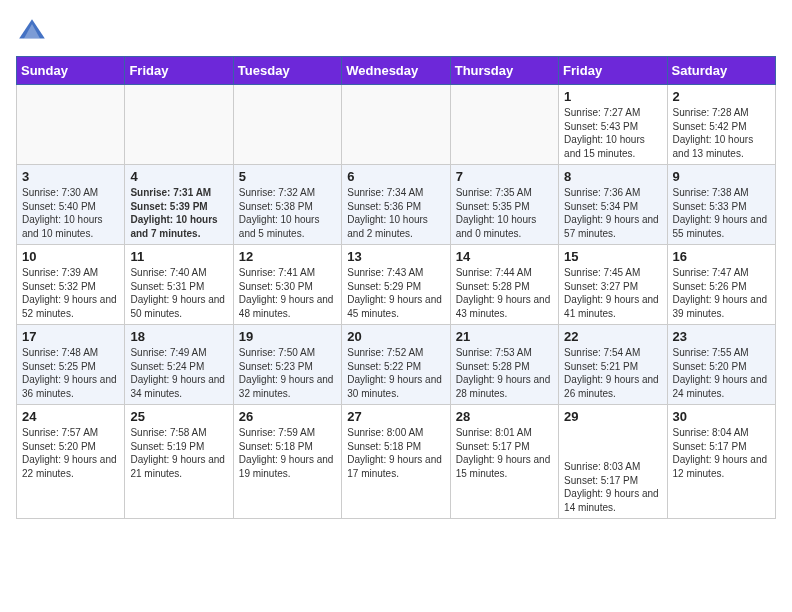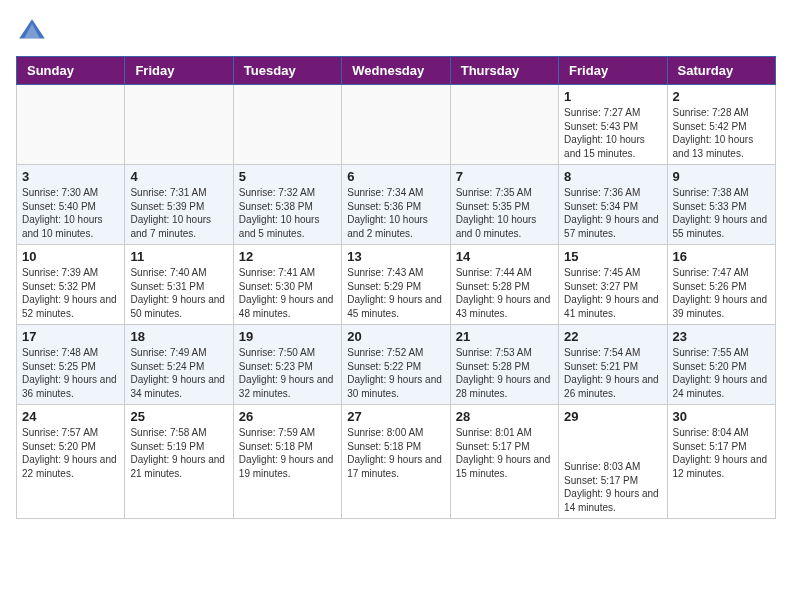--- a/index.html
+++ b/index.html
@@ -50,25 +50,25 @@
     }
     .location {
       font-size: 16px;
       color: #555;
     }
     .calendar {
       width: 100%;
       border-collapse: collapse;
     }
     .calendar th {
-      background: #701a75;
+      background: #6d28d9;
       color: #fff;
       font-size: 13px;
       font-weight: bold;
-      padding: 6px 10px;
+      padding: 6px 4px;
       text-align: left;
       border: 1px solid #3a62a8;
     }
     .calendar td {
       border: 1px solid #ccc;
       vertical-align: top;
       padding: 4px 5px;
       font-size: 11px;
       color: #333;
       width: calc(100% / 7);
@@ -147,21 +147,21 @@
       </tr>
       <tr>
         <td>
           <div class="day-number">3</div>
           <div class="day-info" style="white-space: pre-line;">Sunrise: 7:30 AM
 Sunset: 5:40 PM
 Daylight: 10 hours and 10 minutes.</div>
         </td>
         <td>
           <div class="day-number">4</div>
-          <div class="day-info" style="white-space: pre-line;">Sunrise: 7:31 AM
+          <div class="day-info" style="white-space: pre-line; font-weight: bold;">Sunrise: 7:31 AM
 Sunset: 5:39 PM
 Daylight: 10 hours and 7 minutes.</div>
         </td>
         <td>
           <div class="day-number">5</div>
           <div class="day-info" style="white-space: pre-line;">Sunrise: 7:32 AM
 Sunset: 5:38 PM
 Daylight: 10 hours and 5 minutes.</div>
         </td>
         <td>

